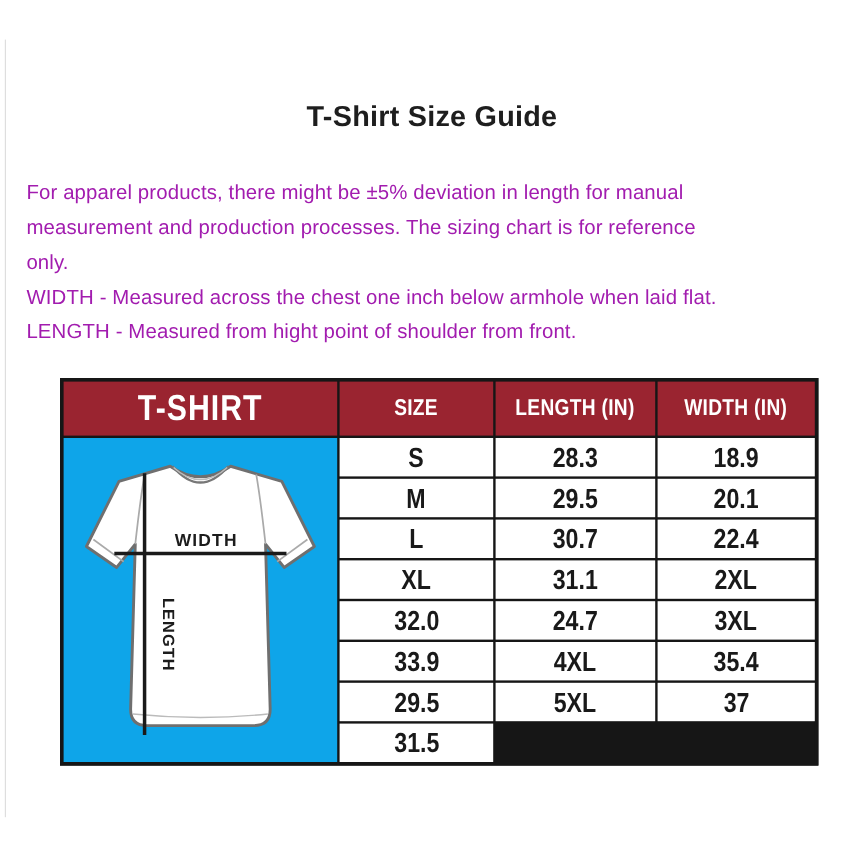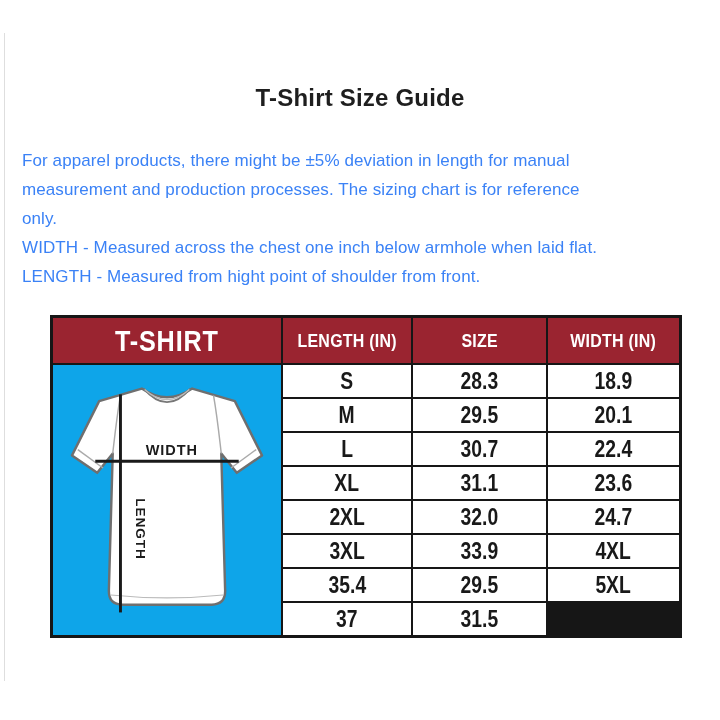--- a/index.html
+++ b/index.html
@@ -24,21 +24,21 @@
 
   .page-title {
     position: absolute; top: 84px; left: 0; width: 100%;
     text-align: center;
     font-size: 24px; font-weight: bold; color: #1e1e1e;
     letter-spacing: 0.2px;
   }
 
   .intro {
     position: absolute; left: 22px; top: 146px; width: 690px;
-    font-size: 17px; line-height: 29px; color: #3b82f6;
+    font-size: 17px; line-height: 29px; color: #a21caf;
     letter-spacing: 0.1px;
   }
   .intro-line { white-space: nowrap; }
 
   .size-table { position: absolute; left: 50px; top: 315px; }
 
   .table-grid {
     display: grid;
     grid-template-columns: 228px 128px 133px 131px;
     grid-template-rows: 45px repeat(8, 1fr);
@@ -88,25 +88,25 @@
     </div>
 
   <div class="size-table">
     <div class="table-grid">
 
       <div class="cell header-cell product-header">
         <span class="cond">T-SHIRT</span>
       </div>
 
       <div class="cell header-cell col-header">
+        <span class="cond">SIZE</span>
+      </div>
+
+      <div class="cell header-cell col-header">
         <span class="cond">LENGTH (IN)</span>
-      </div>
-
-      <div class="cell header-cell col-header">
-        <span class="cond">SIZE</span>
       </div>
 
       <div class="cell header-cell col-header">
         <span class="cond">WIDTH (IN)</span>
       </div>
 
       <div class="cell illustration-cell">
         <svg class="tshirt-svg" width="214" height="252" viewBox="0 0 220 260" xmlns="http://www.w3.org/2000/svg">
 
           <path d="M84,15 Q110,33 136,15 L180,28 L208,84 L182,102 L166,82
@@ -159,23 +159,20 @@
         <div class="cell body-cell">
           <span class="cond">22.4</span>
         </div>
         <div class="cell body-cell">
           <span class="cond">XL</span>
         </div>
         <div class="cell body-cell">
           <span class="cond">31.1</span>
         </div>
         <div class="cell body-cell">
-          <span class="cond">23.6</span>
-        </div>
-        <div class="cell body-cell">
           <span class="cond">2XL</span>
         </div>
         <div class="cell body-cell">
           <span class="cond">32.0</span>
         </div>
         <div class="cell body-cell">
           <span class="cond">24.7</span>
         </div>
         <div class="cell body-cell">
           <span class="cond">3XL</span>

